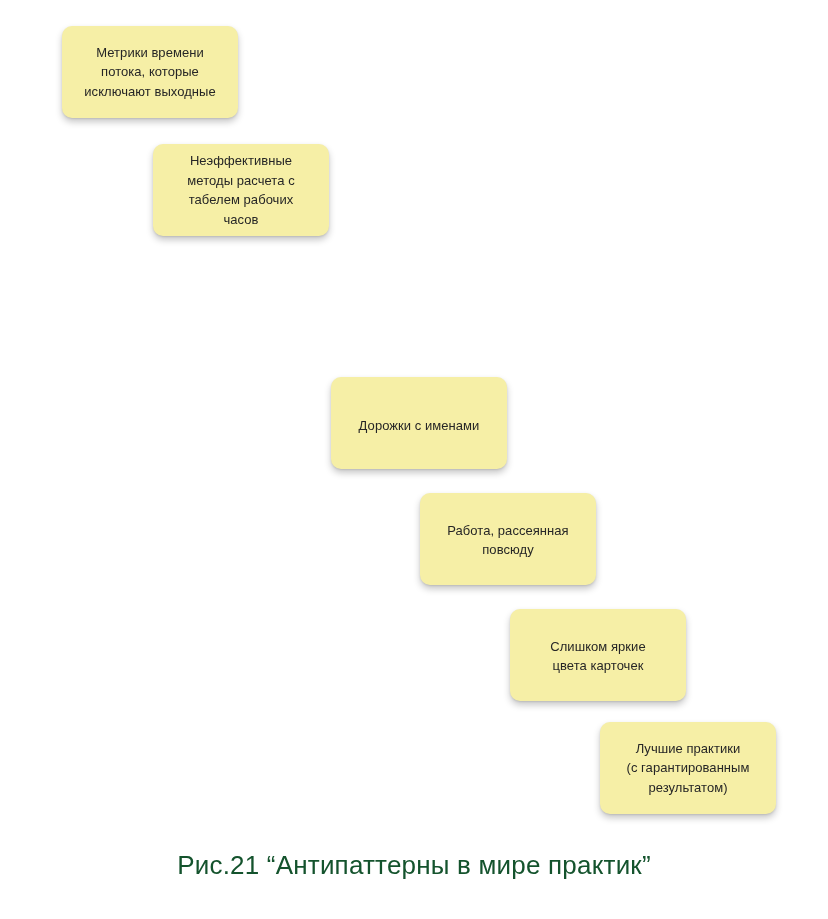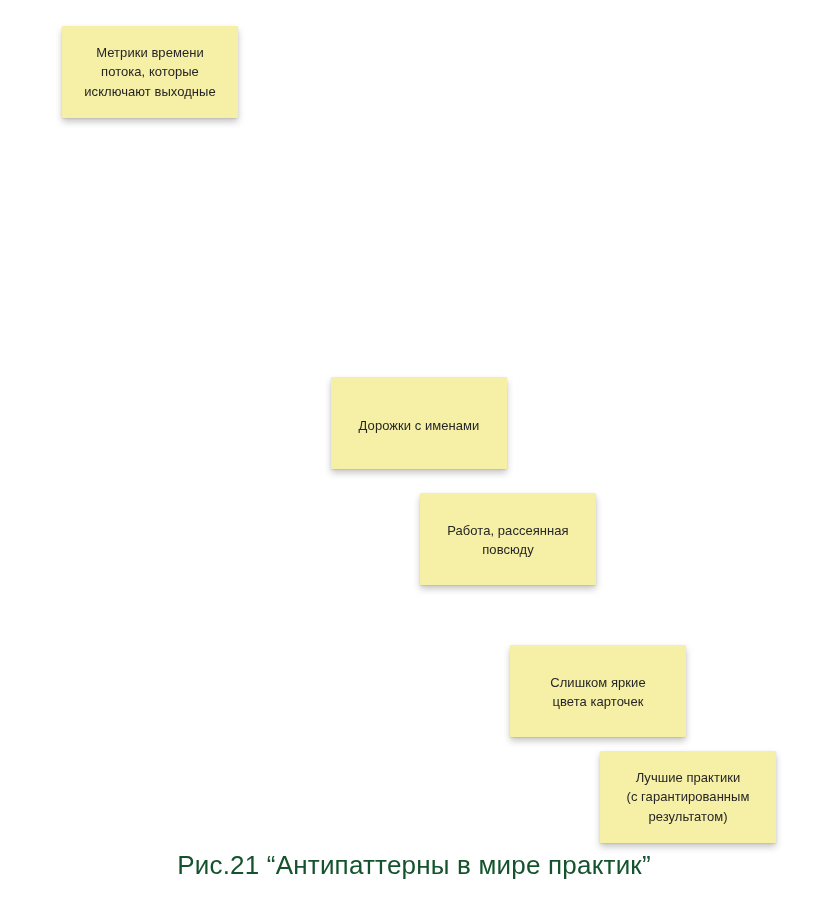--- a/index.html
+++ b/index.html
@@ -18,21 +18,21 @@
     position: relative;
     width: 828px;
     height: 919px;
     background: #ffffff;
   }
   .note {
     position: absolute;
     width: 176px;
     height: 92px;
     background: #f6efa6;
-    border-radius: 1px;
+    border-radius: 10px;
     box-sizing: border-box;
     display: flex;
     align-items: center;
     justify-content: center;
     box-shadow: 0 4px 7px rgba(0, 0, 0, 0.22),
                 0 1px 2px rgba(0, 0, 0, 0.10);
   }
   .note-text {
     display: block;
     width: 166px;
@@ -71,37 +71,43 @@
 <body>
 
 <div id="canvas">
 
   <div class="note three-line" style="left:62px; top:26px;">
     <span class="note-text">Метрики времени
 потока, которые
 исключают выходные</span>
   </div>
 
+  <div class="note four-line" style="left:153px; top:144px;">
+    <span class="note-text">Неэффективные
+методы расчета с
+табелем рабочих
+часов</span>
+  </div>
 
 
   <div class="note two-line" style="left:420px; top:493px;">
     <span class="note-text">Работа, рассеянная
 повсюду</span>
   </div>
 
   <div class="note single" style="left:331px; top:377px;">
     <span class="note-text">Дорожки с именами</span>
   </div>
 
-  <div class="note two-line" style="left:510px; top:609px;margin-top:36px;">
+  <div class="note two-line" style="left:510px; top:609px;">
     <span class="note-text">Слишком яркие
 цвета карточек</span>
   </div>
 
-  <div class="note three-line" style="left:600px; top:751px;">
+  <div class="note three-line" style="left:600px; top:722px;">
     <span class="note-text">Лучшие практики
 (с гарантированным
 результатом)</span>
   </div>
 
   <div id="caption">Рис.21 “Антипаттерны в мире практик”</div>
 
 </div>
 
 </body></html>

